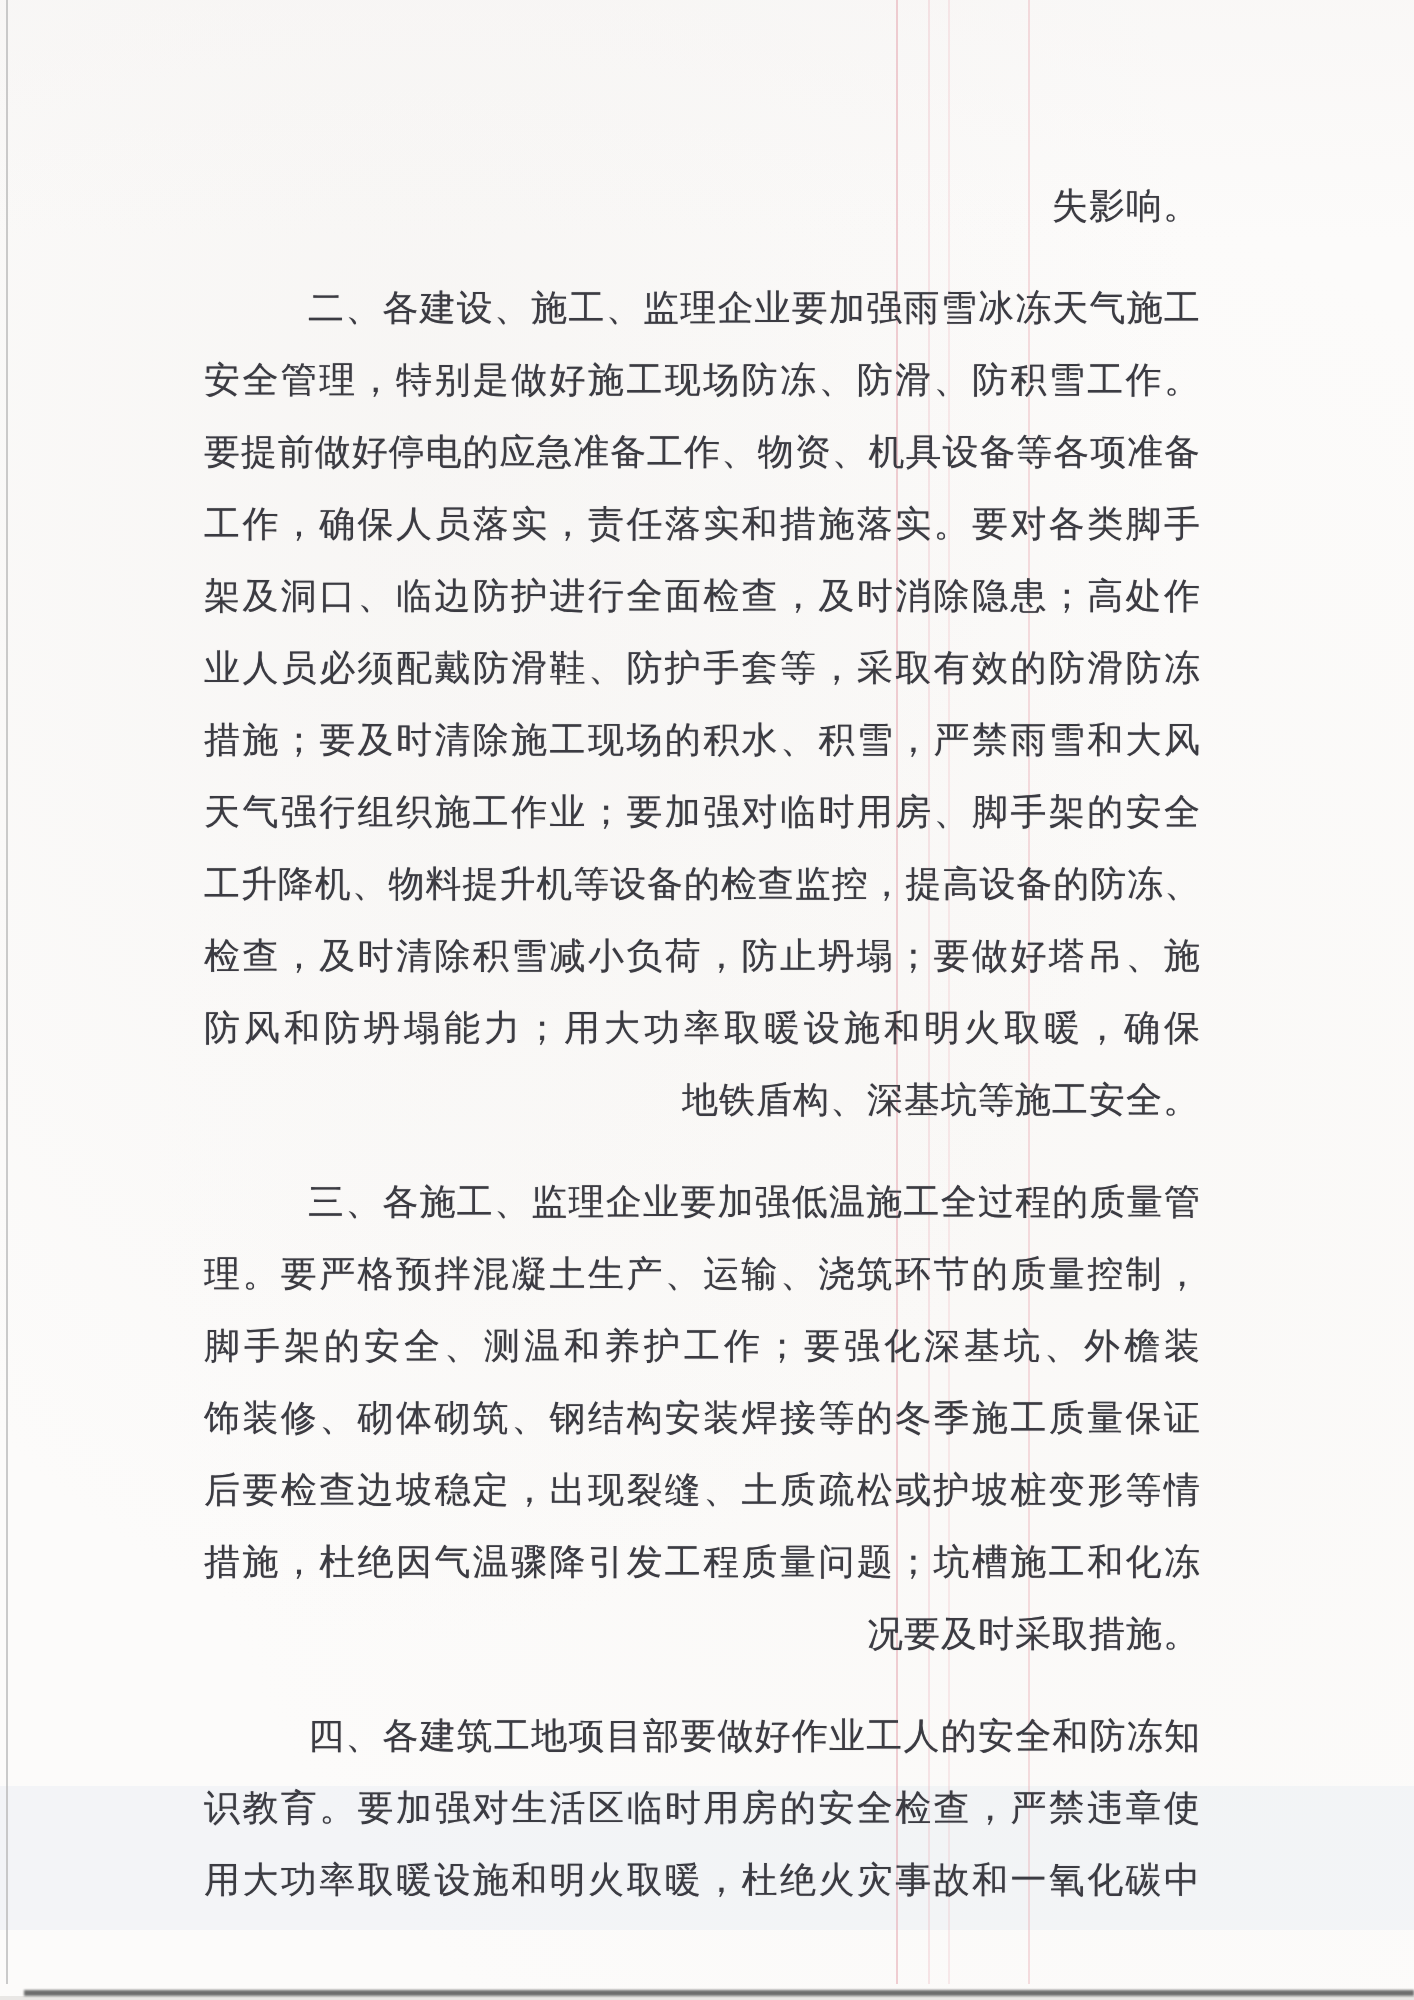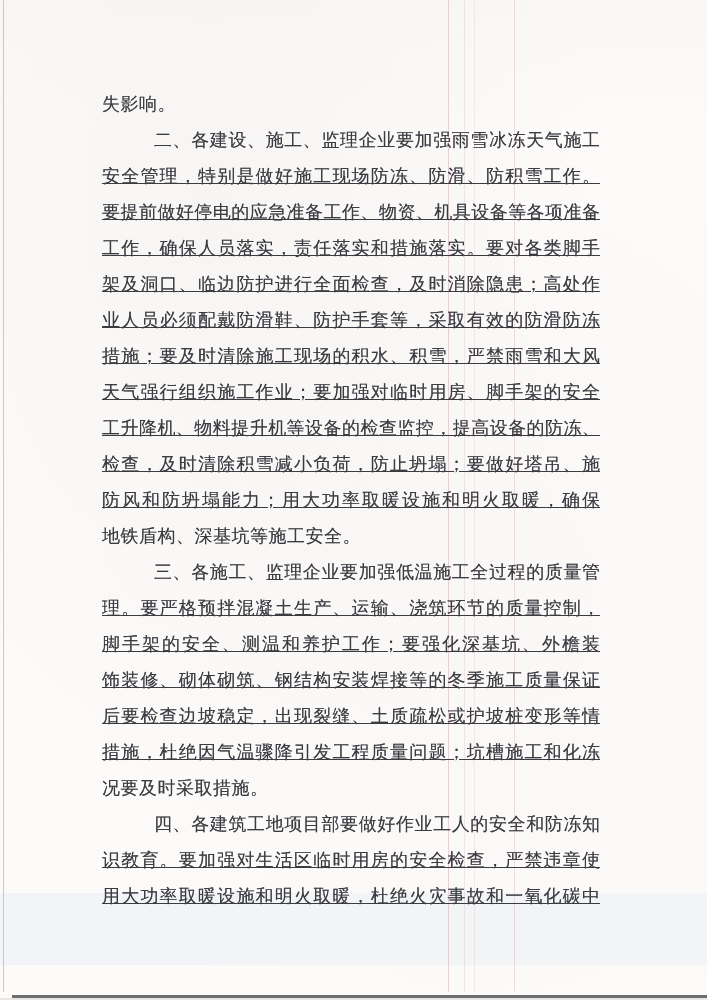--- a/index.html
+++ b/index.html
@@ -85,33 +85,33 @@
     height: 36px;
     line-height: 36px;
     white-space: nowrap;
   }
   
   .line.jl {
     white-space: normal;
     text-align: justify;
     text-align-last: justify;
     text-justify: inter-character;
-    text-decoration: underline;
   }
   
   .line.il {
     white-space: normal;
     text-align: justify;
     text-align-last: justify;
     text-justify: inter-character;
     text-indent: 52px;
+    margin-top: 15px;
   }
   
   .line.ll {
-    text-align: left;
+    text-align: right;
     letter-spacing: 0.5px;
   }
 </style>
 </head>
 <body>
 
 <div class="paper"></div>
 <div class="tint-band"></div>
 <div class="streak s1"></div>
 <div class="streak s2"></div>

